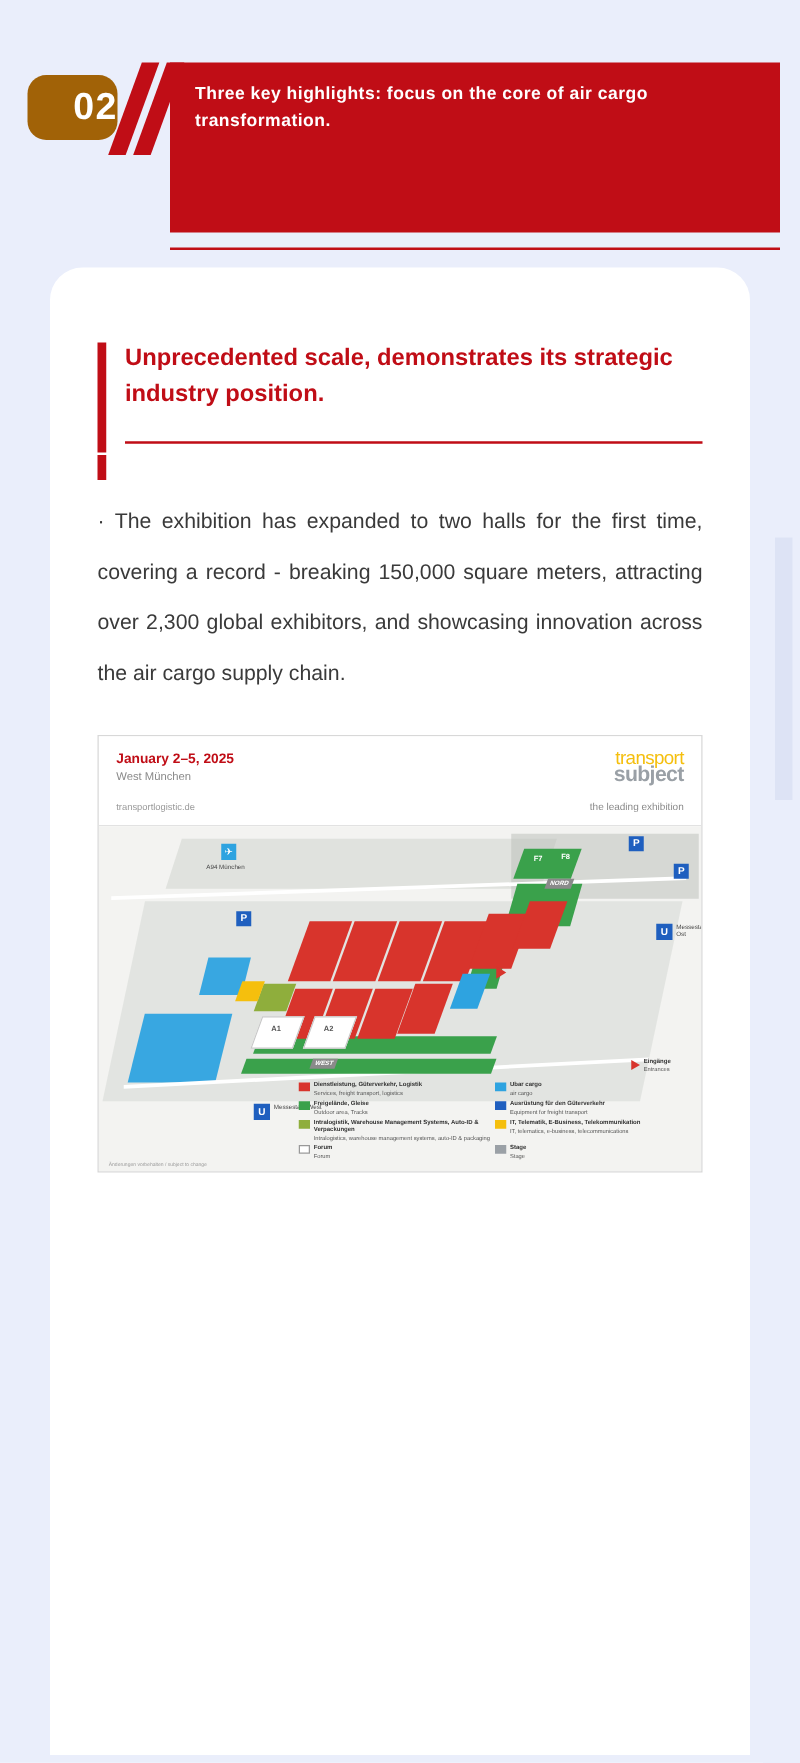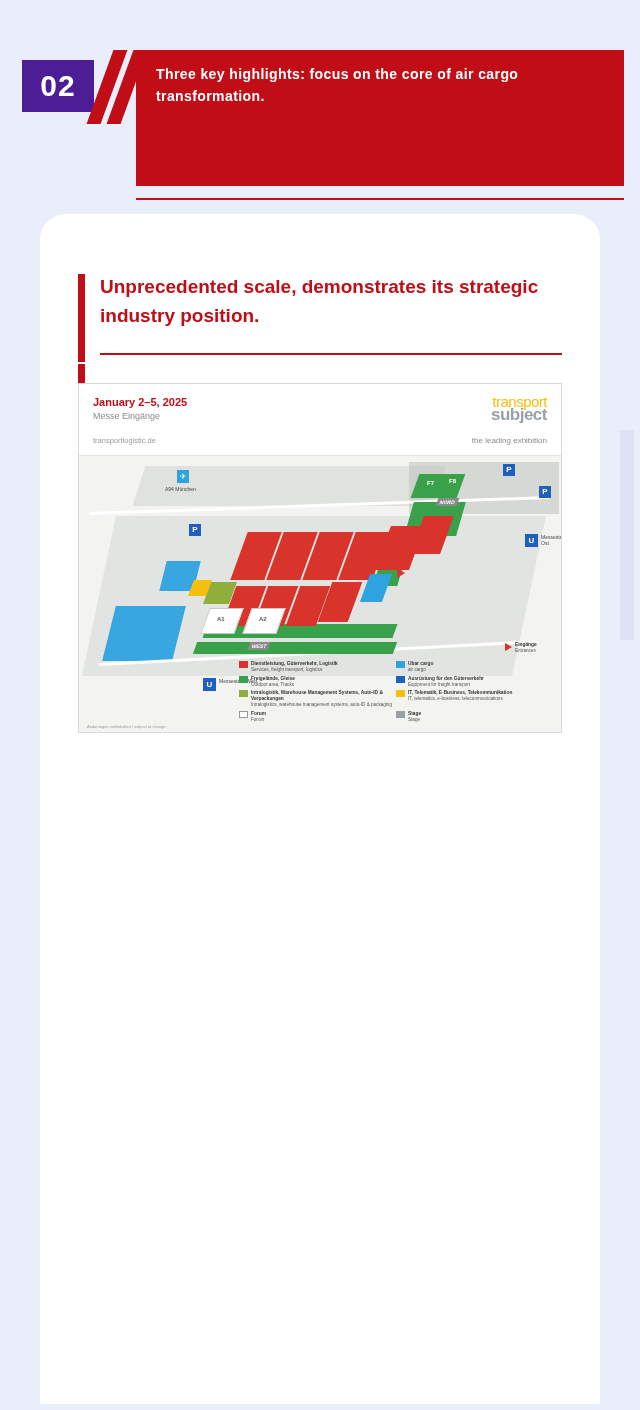--- a/index.html
+++ b/index.html
@@ -46,27 +46,28 @@
     z-index: 3;
     margin: 24px 0 0 0;
     height: 140px;
   }
   .num-badge {
     position: absolute;
     left: 22px;
     top: 36px;
     width: 72px;
     height: 52px;
-    background: #4c1d95;
+    background: #a16207;
     color: #ffffff;
     font-size: 30px;
     font-weight: bold;
     line-height: 52px;
-    text-align: center;
+    text-align: right;
     letter-spacing: 1px;
+    border-radius: 15px;
   }
   .slash1, .slash2 {
     position: absolute;
     top: 26px;
     width: 14px;
     height: 74px;
     background: #c00d16;
     transform: skewX(-20deg);
   }
   .slash1 { left: 100px; }
@@ -265,26 +266,27 @@
 
   <div class="card">
 
     <div class="lede-wrap">
       <div class="lede-bar"></div>
       <div class="lede-tick"></div>
       <div class="lede">Unprecedented scale, demonstrates its strategic industry position.</div>
       <div class="lede-rule"></div>
     </div>
 
+    <p class="para">·  The exhibition has expanded to two halls for the first time, covering a record - breaking 150,000 square meters, attracting over 2,300 global exhibitors, and showcasing innovation across the air cargo supply chain.</p>
 
     <div class="map-figure">
 
       <div class="map-head">
         <div class="map-date">January 2–5, 2025</div>
-        <div class="map-city">Messe Eingänge</div>
+        <div class="map-city">West München</div>
         <div class="map-url">transportlogistic.de</div>
         <div class="map-logo">
           <div class="l1">transport</div>
           <div class="l2">subject</div>
         </div>
         <div class="map-tag">the leading exhibition</div>
       </div>
 
       <div class="map-body">
 

